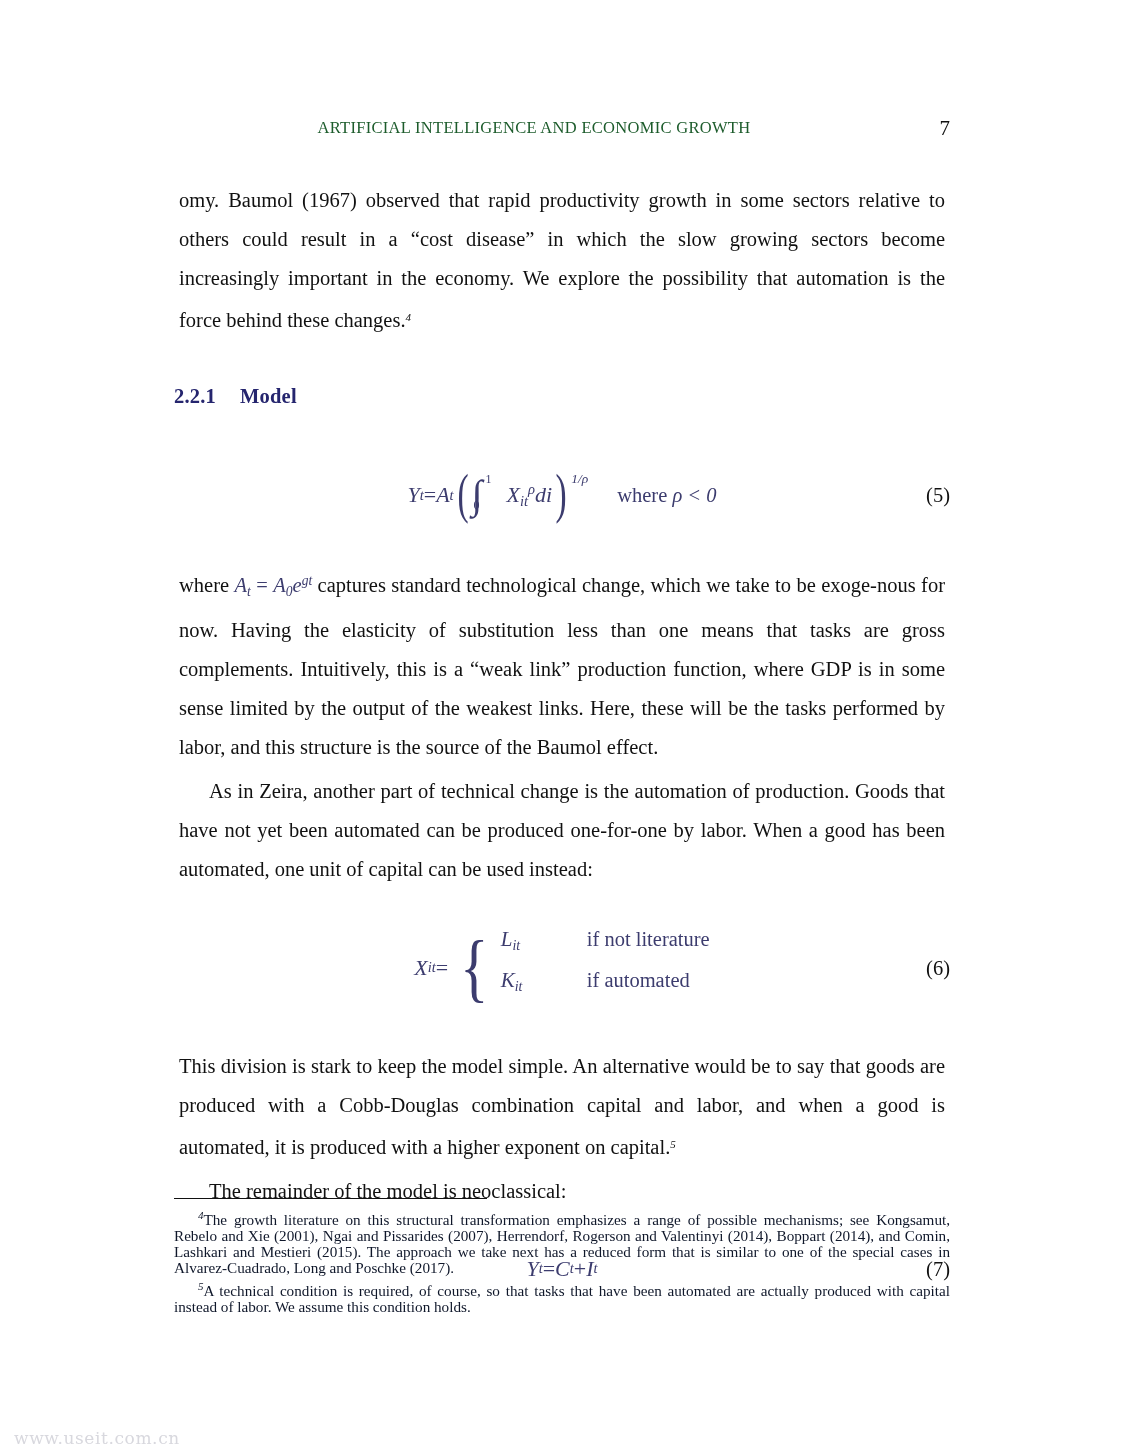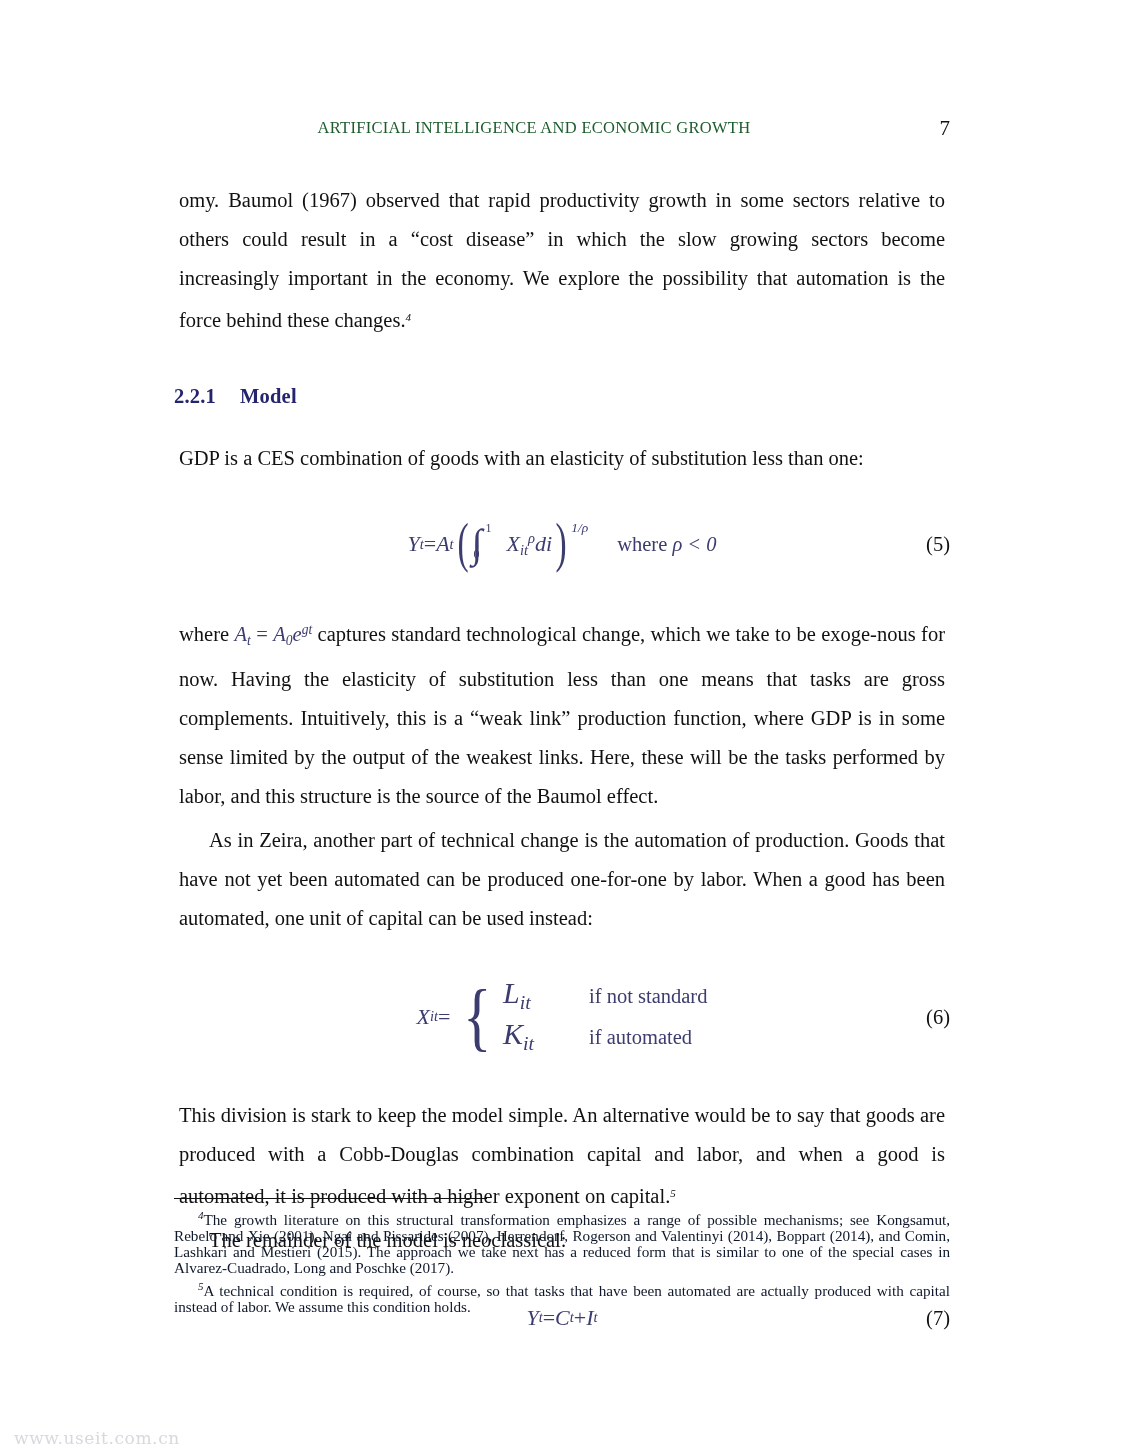--- a/index.html
+++ b/index.html
@@ -186,21 +186,21 @@
   }
   .caselines {
     display: inline-block;
     margin-left: 6px;
   }
   .caseline {
     display: flex;
     align-items: baseline;
     height: 41px;
   }
-  .case-sym { width: 86px; font-style: italic; font-size: 30px; }
+  .case-sym { width: 86px; font-style: italic; font-size: 21px; }
   .case-txt { font-style: normal; font-size: 20.5px; }
 
   
   .fn-area {
     position: absolute;
     left: 174px;
     top: 1182px;
     width: 776px;
   }
   .fn-rule {
@@ -247,21 +247,20 @@
   <div class="col">
 
     <p class="body"><span>omy.  Baumol (1967) observed that rapid productivity growth in some sectors relative to others could result in a “cost disease” in which the slow growing sectors become increasingly important in the economy.  We explore the possibility that automation is the force behind these changes.</span><sup class="fn-mark">4</sup></p>
 
     <div class="gap-lg"></div>
 
     <p class="sec-head"><span class="num">2.2.1</span><span>Model</span></p>
 
     <div class="gap-md"></div>
 
-    <p class="body">GDP is a CES combination of goods with an elasticity of substitution less than one:</p>
 
     <div class="gap-md"></div>
 
     <div class="eqrow" style="height:70px;">
       <div class="eqbody math">
         <span class="mi">Y</span>
           <span class="eq-sub">t</span>
           <span class="up"> = </span>
           <span class="mi">A</span>
           <span class="eq-sub">t</span>
@@ -292,21 +291,21 @@
     <div class="eqrow" style="height:96px;">
       <div class="eqbody math">
         <span class="mi">X</span>
           <span class="eq-sub">it</span>
           <span class="up"> = </span>
         <span class="cases">
           <span class="brace">{</span>
           <span class="caselines">
             <span class="caseline">
               <span class="case-sym"><span class="mi">L</span><span class="eq-sub">it</span></span>
-              <span class="case-txt">if not standard</span>
+              <span class="case-txt">if not literature</span>
             </span>
             <span class="caseline">
               <span class="case-sym"><span class="mi">K</span><span class="eq-sub">it</span></span>
               <span class="case-txt">if automated</span>
             </span>
           </span>
         </span>
       </div>
       <div class="eqnum">(6)</div>
     </div>

